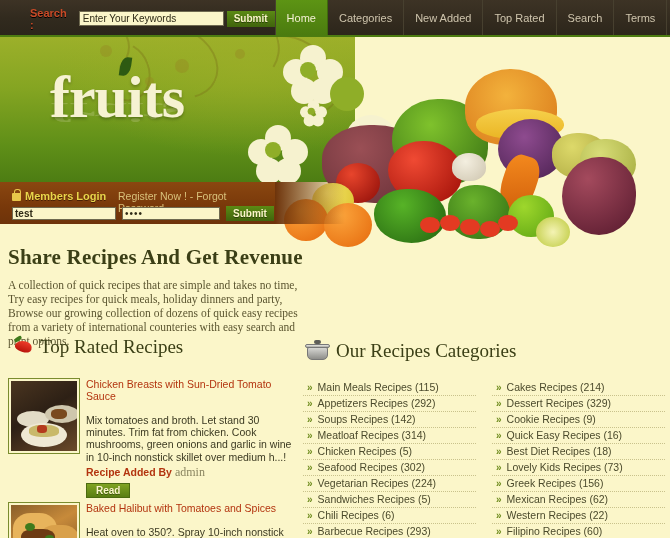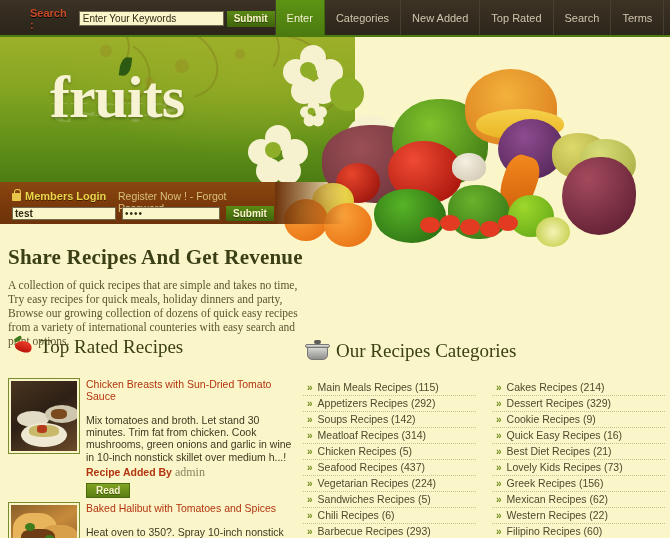--- a/index.html
+++ b/index.html
@@ -234,21 +234,21 @@
 
 <div id="page">
 
   <div class="topbar">
     <div class="search-area">
       <span class="search-label">Search :</span>
       <input class="search-input" type="text" value="Enter Your Keywords" style="">
       <button class="search-submit">Submit</button>
     </div>
     <div class="nav">
-      <div class="nav-item active">Enter</div>
+      <div class="nav-item active">Home</div>
       <div class="nav-item">Categories</div>
       <div class="nav-item">New Added</div>
       <div class="nav-item">Top Rated</div>
       <div class="nav-item">Search</div>
       <div class="nav-item">Terms</div>
       <div class="nav-item">Contact</div>
     </div>
   </div>
 
   <div class="banner">
@@ -417,21 +417,21 @@
         <div class="cat-item">
           <span class="cat-arrow">»</span>
           <span>Meatloaf Recipes (314)</span>
         </div>
         <div class="cat-item">
           <span class="cat-arrow">»</span>
           <span>Chicken Recipes (5)</span>
         </div>
         <div class="cat-item">
           <span class="cat-arrow">»</span>
-          <span>Seafood Recipes (437)</span>
+          <span>Seafood Recipes (302)</span>
         </div>
         <div class="cat-item">
           <span class="cat-arrow">»</span>
           <span>Vegetarian Recipes (224)</span>
         </div>
         <div class="cat-item">
           <span class="cat-arrow">»</span>
           <span>Sandwiches Recipes (5)</span>
         </div>
         <div class="cat-item">
@@ -455,21 +455,21 @@
         <div class="cat-item">
           <span class="cat-arrow">»</span>
           <span>Cookie Recipes (9)</span>
         </div>
         <div class="cat-item">
           <span class="cat-arrow">»</span>
           <span>Quick Easy Recipes (16)</span>
         </div>
         <div class="cat-item">
           <span class="cat-arrow">»</span>
-          <span>Best Diet Recipes (21)</span>
+          <span>Best Diet Recipes (18)</span>
         </div>
         <div class="cat-item">
           <span class="cat-arrow">»</span>
           <span>Lovely Kids Recipes (73)</span>
         </div>
         <div class="cat-item">
           <span class="cat-arrow">»</span>
           <span>Greek Recipes (156)</span>
         </div>
         <div class="cat-item">

